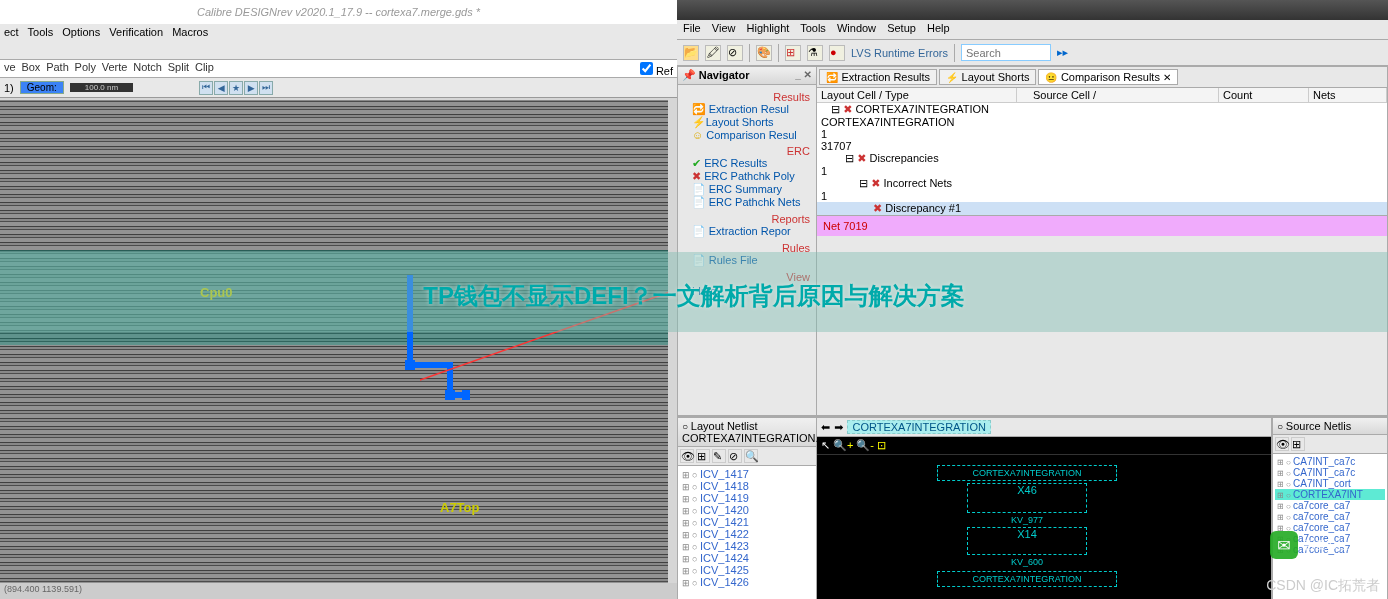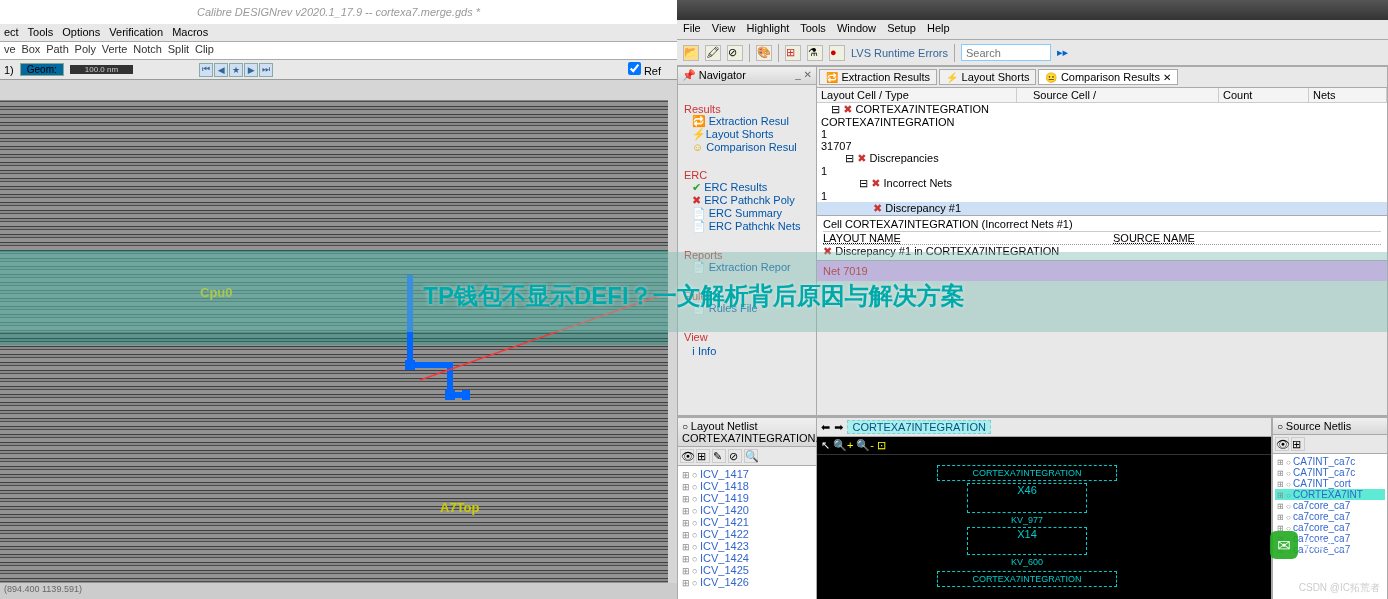--- a/index.html
+++ b/index.html
@@ -1,51 +1,51 @@
 <!DOCTYPE html>
 <html><head>
 <meta charset="utf-8">
 <style>
 * { box-sizing: border-box; margin: 0; padding: 0; font-family: "Microsoft YaHei", Arial, sans-serif; font-size: 11px; }
 body { width: 1388px; height: 599px; background: #e8e8e8; position: relative; overflow: hidden; }
 .left-app { position: absolute; left: 0; top: 0; width: 677px; height: 599px; background: #d6d6d6; }
 .left-title { background: #fff; height: 24px; line-height: 24px; text-align: center; color: #999; font-style: italic; }
-.menubar { background: #e8e8e8; height: 18px; padding: 2px 4px; border-bottom: 1px solid #aaa; }
+.menubar { background: #e8e8e8; height: 36px; padding: 2px 4px; border-bottom: 1px solid #aaa; }
 .menubar span { margin-right: 6px; cursor: pointer; }
 .toolbar { background: #ffffff; height: 18px; padding: 1px 4px; border-bottom: 1px solid #aaa; color: #333; font-size: 10px; }
 .toolbar span { margin-right: 3px; }
 .ribbon { background: #e8e8e8; height: 20px; padding: 2px 4px; border-bottom: 1px solid #999; display: flex; align-items: center; gap: 6px; }
-.btn-sm { background: #0369a1; border: 1px solid #8a8; padding: 0 6px; font-size: 10px; }
+.btn-sm { background: #3b82f6; border: 1px solid #8a8; padding: 0 6px; font-size: 10px; }
 .nav-arrows { display: flex; gap: 1px; }
 .nav-arrows span { width: 14px; height: 14px; background: #d0e0f0; border: 1px solid #8aa; display: inline-flex; align-items: center; justify-content: center; font-size: 9px; color: #369; }
-.ref-check { position: absolute; right: 16px; top: 62px; font-size: 10px; }
+.ref-check { position: absolute; right: 4px; top: 62px; font-size: 10px; }
 .layout-view { position: absolute; left: 0; top: 100px; width: 668px; height: 490px; background: #888; overflow: hidden; }
 .layout-view::before { content: ""; position: absolute; inset: 0; background: repeating-linear-gradient(0deg, #333 0, #333 1px, #888 1px, #888 3px, #222 3px, #222 4px, #999 4px, #999 8px), repeating-linear-gradient(90deg, transparent 0, transparent 40px, #333 40px, #333 41px); opacity: 0.7; }
 .highlight-band { position: absolute; top: 150px; left: 0; right: 0; height: 95px; background: rgba(0,150,130,0.35); }
 .label-cpu0 { position: absolute; top: 185px; left: 200px; color: #cc0; font-size: 13px; font-weight: bold; }
 .label-a7top { position: absolute; top: 400px; left: 440px; color: #cc0; font-size: 13px; font-weight: bold; }
 .blue-net { position: absolute; top: 175px; left: 400px; width: 70px; height: 130px; }
 .blue-net svg { width: 100%; height: 100%; }
 .red-line { position: absolute; top: 125px; left: 420px; width: 440px; height: 160px; pointer-events: none; }
 .statusbar { position: absolute; bottom: 0; left: 0; right: 0; height: 16px; background: #ccc; font-size: 9px; padding: 1px 4px; color: #666; }
 .right-app { position: absolute; left: 677px; top: 0; width: 711px; height: 599px; background: #e8e8e8; }
 .r-title { height: 20px; background: linear-gradient(#555,#333); color: #fff; padding: 2px 6px; font-size: 10px; }
 .r-menubar { height: 20px; background: #e8e8e8; padding: 2px 6px; border-bottom: 1px solid #aaa; }
 .r-menubar span { margin-right: 8px; }
 .r-toolbar { height: 26px; background: #e8e8e8; padding: 3px 6px; border-bottom: 1px solid #aaa; display: flex; align-items: center; gap: 6px; }
 .r-toolbar .sep { width: 1px; height: 18px; background: #aaa; }
 .icon-sq { width: 16px; height: 16px; border: 1px solid #bbb; background: #f0f0e0; display: inline-block; }
 .lvs-label { color: #369; }
 .search-box { border: 1px solid #8cf; background: #fff; padding: 1px 4px; width: 90px; height: 17px; }
 .r-body { display: flex; height: 350px; }
 .nav-panel { width: 140px; border: 1px solid #aaa; background: #e8e8e8; display: flex; flex-direction: column; }
-.panel-header { background: linear-gradient(#f0f0f0,#d8d8d8); border-bottom: 1px solid #aaa; padding: 2px 4px; display: flex; justify-content: space-between; align-items: flex-start; }
+.panel-header { background: linear-gradient(#f0f0f0,#d8d8d8); border-bottom: 1px solid #aaa; padding: 2px 4px; display: flex; justify-content: space-between; align-items: flex-start; font-weight: bold; }
 .panel-header .close-x { font-size: 10px; color: #666; }
 .nav-tree { padding: 2px 6px; overflow: auto; flex: 1; }
-.nav-tree .group { color: #c33; margin-top: 16px; }
+.nav-tree .group { color: #c33; margin-top: 4px; text-align: right; }
 .nav-tree .item { padding-left: 8px; color: #05a; cursor: pointer; }
 .nav-tree .erc-ok::before { content: "✔ "; color: #2a2; }
 .nav-tree .erc-x::before { content: "✖ "; color: #c33; }
 .nav-tree .warn::before { content: "☺ "; color: #da0; }
 .nav-tree .bolt::before { content: "⚡"; color: #c33; }
 .results-panel { flex: 1; border: 1px solid #aaa; border-left: none; display: flex; flex-direction: column; }
 .tabs-row { display: flex; background: #e8e8e8; border-bottom: 1px solid #aaa; padding: 2px; gap: 2px; }
 .tab { border: 1px solid #aaa; background: #f0f0f0; padding: 1px 6px; font-size: 10px; display: flex; align-items: center; gap: 3px; }
 .tab.active { background: #fff; }
 .tree-table { background: #fff; border-bottom: 1px solid #aaa; }
@@ -80,21 +80,21 @@
 .sch-box { position: absolute; border: 1px dashed #0cc; color: #0cc; font-size: 9px; text-align: center; }
 .src-panel { width: 116px; border: 1px solid #aaa; background: #e8e8e8; display: flex; flex-direction: column; }
 .src-list { background: #fff; flex: 1; overflow: hidden; padding: 2px; }
 .src-list div { color: #36c; padding: 0 2px; white-space: nowrap; font-size: 10px; }
 .src-list div::before { content: "⊞ ○ "; color: #888; font-size: 8px; }
 .src-list .hl { background: #5eead4; }
 .overlay-text { position: absolute; top: 280px; left: 0; right: 0; text-align: center; color: #0aa; font-size: 24px; font-weight: bold; z-index: 100; pointer-events: none; text-shadow: 0 0 4px rgba(255,255,255,0.5); }
 .overlay-band { position: absolute; top: 252px; left: 0; right: 0; height: 80px; background: rgba(130,190,180,0.45); z-index: 90; pointer-events: none; }
 .watermark { position: absolute; right: 40px; bottom: 40px; color: #fff; font-size: 22px; z-index: 95; display: flex; align-items: center; gap: 6px; opacity: 0.9; }
 .wm-logo { width: 28px; height: 28px; background: #2a2; border-radius: 6px; display: flex; align-items: center; justify-content: center; color: #fff; font-size: 16px; }
-.csdn-wm { position: absolute; right: 8px; bottom: 4px; color: #ccc; font-size: 10px; z-index: 96; }
+.csdn-wm { position: absolute; right: 8px; bottom: 4px; color: #ccc; font-size: 14px; z-index: 96; }
 </style>
 </head>
 <body>
 
 <div class="left-app">
   <div class="left-title">Calibre DESIGNrev v2020.1_17.9  --  cortexa7.merge.gds *</div>
   <div class="menubar">
     <span>ect</span>
     <span>Tools</span>
     <span>Options</span>
@@ -228,28 +228,20 @@
               <div class="c4"></div>
             </div>
             <div class="tree-row sel-row">
               <div class="c1" style="padding-left:52px"><span class="x-mark"></span>Discrepancy #1</div>
               <div class="c2"></div>
               <div class="c3"></div>
               <div class="c4"></div>
             </div>
           </div>
       </div>
-      <div class="detail-pane">
-        <div style="border-bottom:1px solid #ccc;padding-bottom:1px">Cell CORTEXA7INTEGRATION (Incorrect Nets #1)</div>
-        <div class="detail-hdr">
-          <div>LAYOUT NAME</div>
-          <div>SOURCE NAME</div>
-        </div>
-        <div class="red-x"><span>Discrepancy #1 in CORTEXA7INTEGRATION</span></div>
-      </div>
       <div class="net-pane">
         <div class="net-left">Net 7019</div>
       </div>
     </div>
   </div>
 
   <div class="bottom-row">
     <div class="netlist-panel">
       <div class="nl-header">○ <span>Layout Netlist CORTEXA7INTEGRATION.sp</span></div>
       <div class="nl-toolbar">

